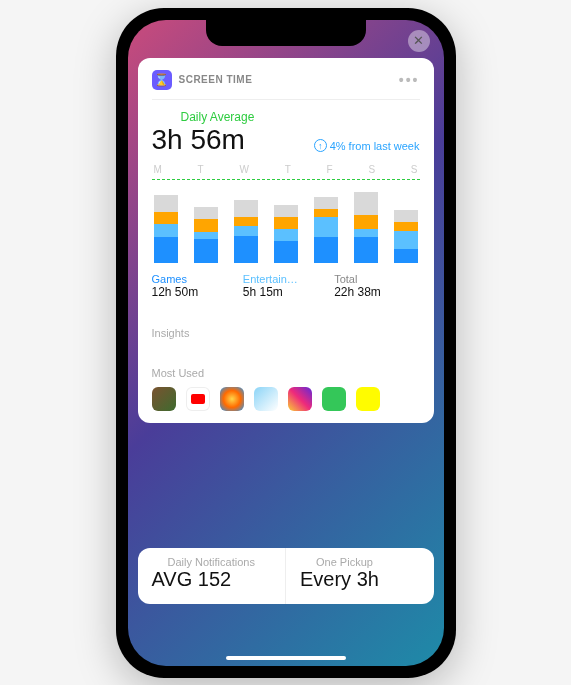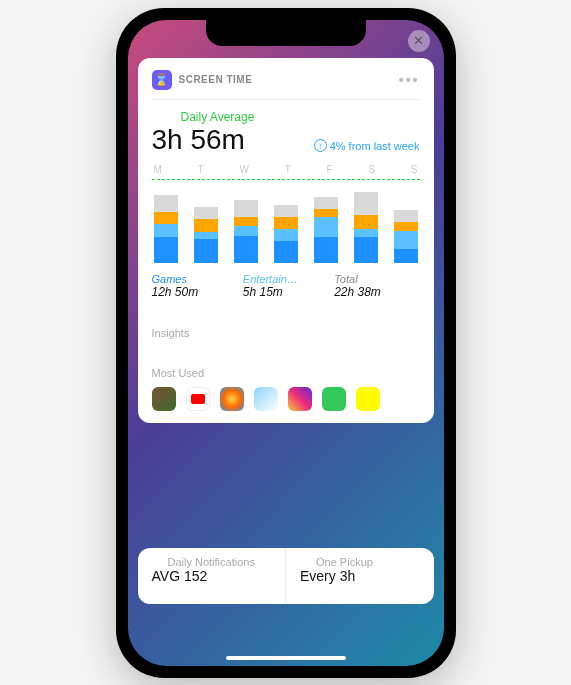--- a/index.html
+++ b/index.html
@@ -98,21 +98,21 @@
   .bar {
     width: 24px;
     display: flex; flex-direction: column;
   }
   .seg-games { background: #1e90ff; }
   .seg-ent   { background: #5bc0ff; }
   .seg-soc   { background: #ffa500; }
   .seg-other { background: #d9d9d9; }
   .cat-row {
     display: flex; justify-content: space-between;
-    margin-top: 10px; gap: 6px; font-style: italic;
+    margin-top: 10px; gap: 6px;
   }
   .cat { flex: 1; min-width: 0; }
   .cat-label { font-size: 11px; white-space: nowrap; overflow: hidden; text-overflow: ellipsis; }
   .c-games { color: #1e90ff; }
   .c-ent   { color: #5bc0ff; }
   .c-soc   { color: #ffa500; }
   .c-total { color: #888; }
   .cat-val { font-size: 12px; color: #111; }
   .section-label { color: #aaa; font-size: 11px; margin-top: 28px; }
   .insight-text { font-size: 13px; color: #111; margin-top: 2px; line-height: 1.3; }
@@ -131,21 +131,21 @@
     left: 10px; right: 10px;
     background: #fff;
     border-radius: 12px;
     display: flex;
     top: 528px;
     height: 56px;
   }
   .stat { flex:1; padding: 8px 14px; }
   .stat + .stat { border-left: 1px solid #eee; }
   .stat-label { color:#aaa; font-size: 11px; margin-left: 16px; }
-  .stat-val { color:#111; font-size: 14px; }
+  .stat-val { color:#111; font-size: 20px; }
   .manage-btn {
     position: absolute; left: 10px; right: 10px;
     top: 594px; height: 40px;
     background: rgba(255,255,255,0.6);
     backdrop-filter: blur(6px);
     border-radius: 12px;
     display:flex; align-items:center; justify-content:center;
     font-size: 15px; color:#111;
   }
   .home-indicator {

